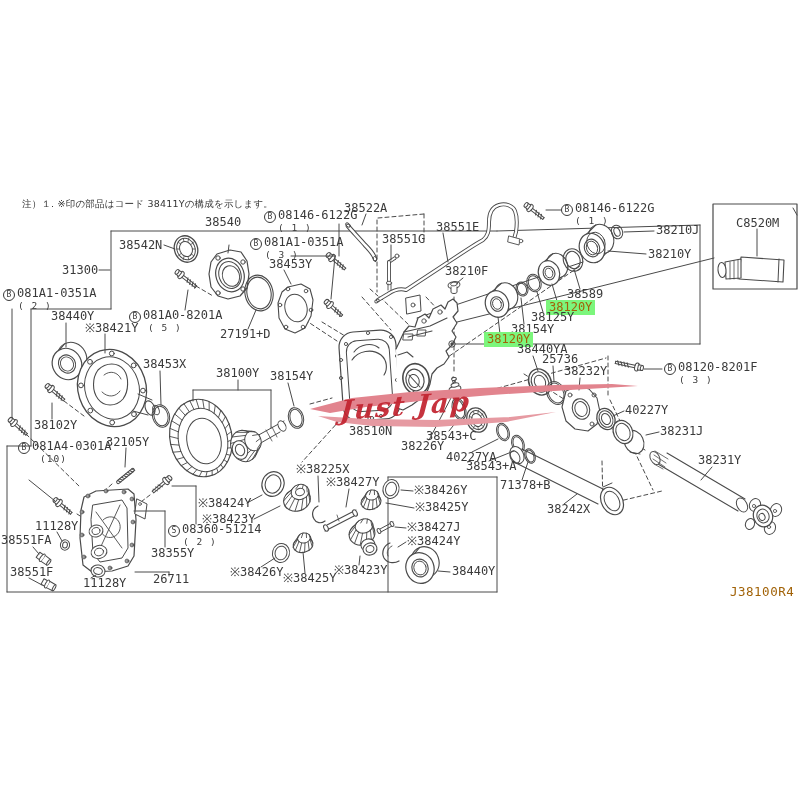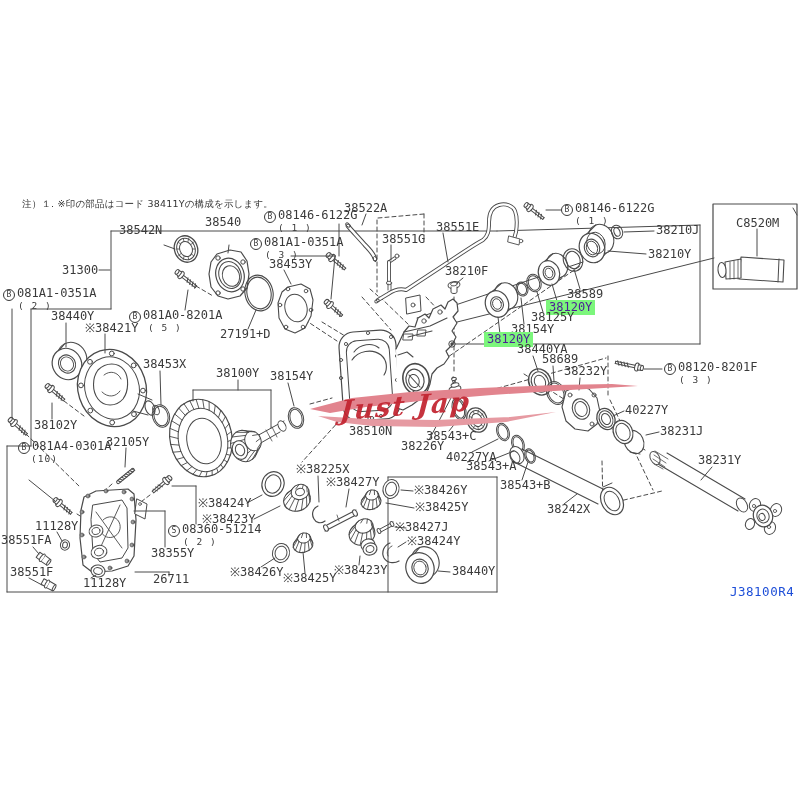--- a/index.html
+++ b/index.html
@@ -3,31 +3,31 @@
 <meta charset="utf-8">
 <style>
   html,body { margin:0; padding:0; background:#ffffff; }
   .stage { position:relative; width:800px; height:616px; background:#ffffff; overflow:hidden;
            font-family:"DejaVu Sans Mono", monospace;padding-left:28px; }
   .stage svg { position:absolute; left:0; top:0; }
   .stage svg line, .stage svg path, .stage svg rect, .stage svg ellipse, .stage svg circle
     { stroke:#4a4a4a; stroke-linecap:round; stroke-linejoin:round; }
   .lbl { position:absolute; font:12px/1.08 "DejaVu Sans Mono", monospace; color:#3a3a3a;
          white-space:nowrap; letter-spacing:0; }
-  .lbl.hl { background:#7cf67c; padding:1px 3px 1px; color:#4c1d95;text-align:center; }
+  .lbl.hl { background:#7cf67c; padding:1px 3px 1px; color:#a16207;text-align:center; }
   .circ { display:inline-block; width:10px; height:10px; border:1.2px solid #3a3a3a; border-radius:50%;
           font-size:8px; line-height:10px; text-align:center; vertical-align:0px; margin-right:2px; }
   .qty { display:block; font-size:9.5px; letter-spacing:1px; color:#3a3a3a; }
   .note { position:absolute; left:22px; top:198px; font-family:"DejaVu Sans", sans-serif;
           font-size:9.5px; color:#333; letter-spacing:0.2px; }
   .wm-text { position:absolute; left:340px; top:390px; font-family:"DejaVu Serif", serif;
              font-style:italic; font-weight:bold; font-size:27px; color:#c22430;
              transform:rotate(-4deg) skewX(-8deg); letter-spacing:1.5px; opacity:0.93; }
   .docnum { position:absolute; left:730px; top:584px; font:12.5px "DejaVu Sans Mono", monospace;
-            color:#1d4ed8; letter-spacing:0.5px; }
+            color:#a16207; letter-spacing:0.5px; }
 </style>
 </head>
 <body>
 
 <div class="stage">
   <svg width="800" height="800" viewBox="0 0 800 800">
 <g fill="none">
 <line x1="111" y1="231" x2="497" y2="231"></line>
 <line x1="497" y1="231" x2="700" y2="225"></line>
 <line x1="700" y1="225" x2="700" y2="344"></line>
@@ -697,66 +697,66 @@
   </svg>
   <div class="note">注）１. ※印の部品はコード 38411Yの構成を示します。</div>
   <div class="wm-text">Just Jap</div>
 <div class="lbl" style="left:344px;top:202px"><span class="pt">38522A</span></div>
 <div class="lbl" style="left:264px;top:209px"><span class="circ">B</span><span class="pt">08146-6122G</span><span class="qty" style="margin-left:14px">( 1 )</span></div>
 <div class="lbl" style="left:436px;top:221px"><span class="pt">38551E</span></div>
 <div class="lbl" style="left:561px;top:202px"><span class="circ">B</span><span class="pt">08146-6122G</span><span class="qty" style="margin-left:14px">( 1 )</span></div>
 <div class="lbl" style="left:736px;top:217px"><span class="pt">C8520M</span></div>
 <div class="lbl" style="left:656px;top:224px"><span class="pt">38210J</span></div>
 <div class="lbl" style="left:205px;top:216px"><span class="pt">38540</span></div>
-<div class="lbl" style="left:119px;top:224px"><span class="pt">38542N</span></div>
+<div class="lbl" style="left:119px;top:239px"><span class="pt">38542N</span></div>
 <div class="lbl" style="left:250px;top:236px"><span class="circ">B</span><span class="pt">081A1-0351A</span><span class="qty" style="margin-left:15px">( 3 )</span></div>
 <div class="lbl" style="left:648px;top:248px"><span class="pt">38210Y</span></div>
 <div class="lbl" style="left:269px;top:258px"><span class="pt">38453Y</span></div>
 <div class="lbl" style="left:62px;top:264px"><span class="pt">31300</span></div>
 <div class="lbl" style="left:382px;top:233px"><span class="pt">38551G</span></div>
 <div class="lbl" style="left:445px;top:265px"><span class="pt">38210F</span></div>
 <div class="lbl" style="left:3px;top:287px"><span class="circ">B</span><span class="pt">081A1-0351A</span><span class="qty" style="margin-left:15px">( 2 )</span></div>
 <div class="lbl" style="left:129px;top:309px"><span class="circ">B</span><span class="pt">081A0-8201A</span><span class="qty" style="margin-left:19px">( 5 )</span></div>
 <div class="lbl" style="left:51px;top:310px"><span class="pt">38440Y</span></div>
 <div class="lbl" style="left:85px;top:322px"><span class="pt">※38421Y</span></div>
 <div class="lbl" style="left:220px;top:328px"><span class="pt">27191+D</span></div>
 <div class="lbl" style="left:567px;top:288px"><span class="pt">38589</span></div>
 <div class="lbl hl" style="left:546px;top:300px"><span class="pt">38120Y</span></div>
 <div class="lbl" style="left:531px;top:311px"><span class="pt">38125Y</span></div>
 <div class="lbl" style="left:511px;top:323px"><span class="pt">38154Y</span></div>
 <div class="lbl hl" style="left:484px;top:332px"><span class="pt">38120Y</span></div>
 <div class="lbl" style="left:517px;top:343px"><span class="pt">38440YA</span></div>
-<div class="lbl" style="left:542px;top:353px"><span class="pt">58689</span></div>
+<div class="lbl" style="left:542px;top:353px"><span class="pt">25736</span></div>
 <div class="lbl" style="left:564px;top:365px"><span class="pt">38232Y</span></div>
 <div class="lbl" style="left:664px;top:361px"><span class="circ">B</span><span class="pt">08120-8201F</span><span class="qty" style="margin-left:15px">( 3 )</span></div>
 <div class="lbl" style="left:143px;top:358px"><span class="pt">38453X</span></div>
 <div class="lbl" style="left:216px;top:367px"><span class="pt">38100Y</span></div>
 <div class="lbl" style="left:270px;top:370px"><span class="pt">38154Y</span></div>
 <div class="lbl" style="left:625px;top:404px"><span class="pt">40227Y</span></div>
 <div class="lbl" style="left:34px;top:419px"><span class="pt">38102Y</span></div>
 <div class="lbl" style="left:349px;top:425px"><span class="pt">38510N</span></div>
 <div class="lbl" style="left:660px;top:425px"><span class="pt">38231J</span></div>
 <div class="lbl" style="left:426px;top:430px"><span class="pt">38543+C</span></div>
 <div class="lbl" style="left:106px;top:436px"><span class="pt">32105Y</span></div>
 <div class="lbl" style="left:401px;top:440px"><span class="pt">38226Y</span></div>
 <div class="lbl" style="left:446px;top:451px"><span class="pt">40227YA</span></div>
 <div class="lbl" style="left:698px;top:454px"><span class="pt">38231Y</span></div>
-<div class="lbl" style="left:18px;top:440px"><span class="circ">B</span><span class="pt">081A4-0301A</span><span class="qty" style="margin-left:13px">(10)</span></div>
+<div class="lbl" style="left:18px;top:440px"><span class="circ">B</span><span class="pt">081A4-0301A</span><span class="qty" style="margin-left:22px">(10)</span></div>
 <div class="lbl" style="left:466px;top:460px"><span class="pt">38543+A</span></div>
 <div class="lbl" style="left:296px;top:463px"><span class="pt">※38225X</span></div>
 <div class="lbl" style="left:326px;top:476px"><span class="pt">※38427Y</span></div>
-<div class="lbl" style="left:500px;top:479px"><span class="pt">38543+B</span></div>
+<div class="lbl" style="left:500px;top:479px"><span class="pt">71378+B</span></div>
 <div class="lbl" style="left:414px;top:484px"><span class="pt">※38426Y</span></div>
 <div class="lbl" style="left:198px;top:497px"><span class="pt">※38424Y</span></div>
 <div class="lbl" style="left:415px;top:501px"><span class="pt">※38425Y</span></div>
 <div class="lbl" style="left:547px;top:503px"><span class="pt">38242X</span></div>
 <div class="lbl" style="left:202px;top:513px"><span class="pt">※38423Y</span></div>
 <div class="lbl" style="left:35px;top:520px"><span class="pt">11128Y</span></div>
 <div class="lbl" style="left:168px;top:523px"><span class="circ">S</span><span class="pt">08360-51214</span><span class="qty" style="margin-left:15px">( 2 )</span></div>
-<div class="lbl" style="left:395px;top:521px"><span class="pt">※38427J</span></div>
+<div class="lbl" style="left:407px;top:521px"><span class="pt">※38427J</span></div>
 <div class="lbl" style="left:1px;top:534px"><span class="pt">38551FA</span></div>
 <div class="lbl" style="left:407px;top:535px"><span class="pt">※38424Y</span></div>
 <div class="lbl" style="left:151px;top:547px"><span class="pt">38355Y</span></div>
 <div class="lbl" style="left:452px;top:565px"><span class="pt">38440Y</span></div>
 <div class="lbl" style="left:230px;top:566px"><span class="pt">※38426Y</span></div>
 <div class="lbl" style="left:10px;top:566px"><span class="pt">38551F</span></div>
 <div class="lbl" style="left:334px;top:564px"><span class="pt">※38423Y</span></div>
 <div class="lbl" style="left:283px;top:572px"><span class="pt">※38425Y</span></div>
 <div class="lbl" style="left:153px;top:573px"><span class="pt">26711</span></div>
 <div class="lbl" style="left:83px;top:577px"><span class="pt">11128Y</span></div>

